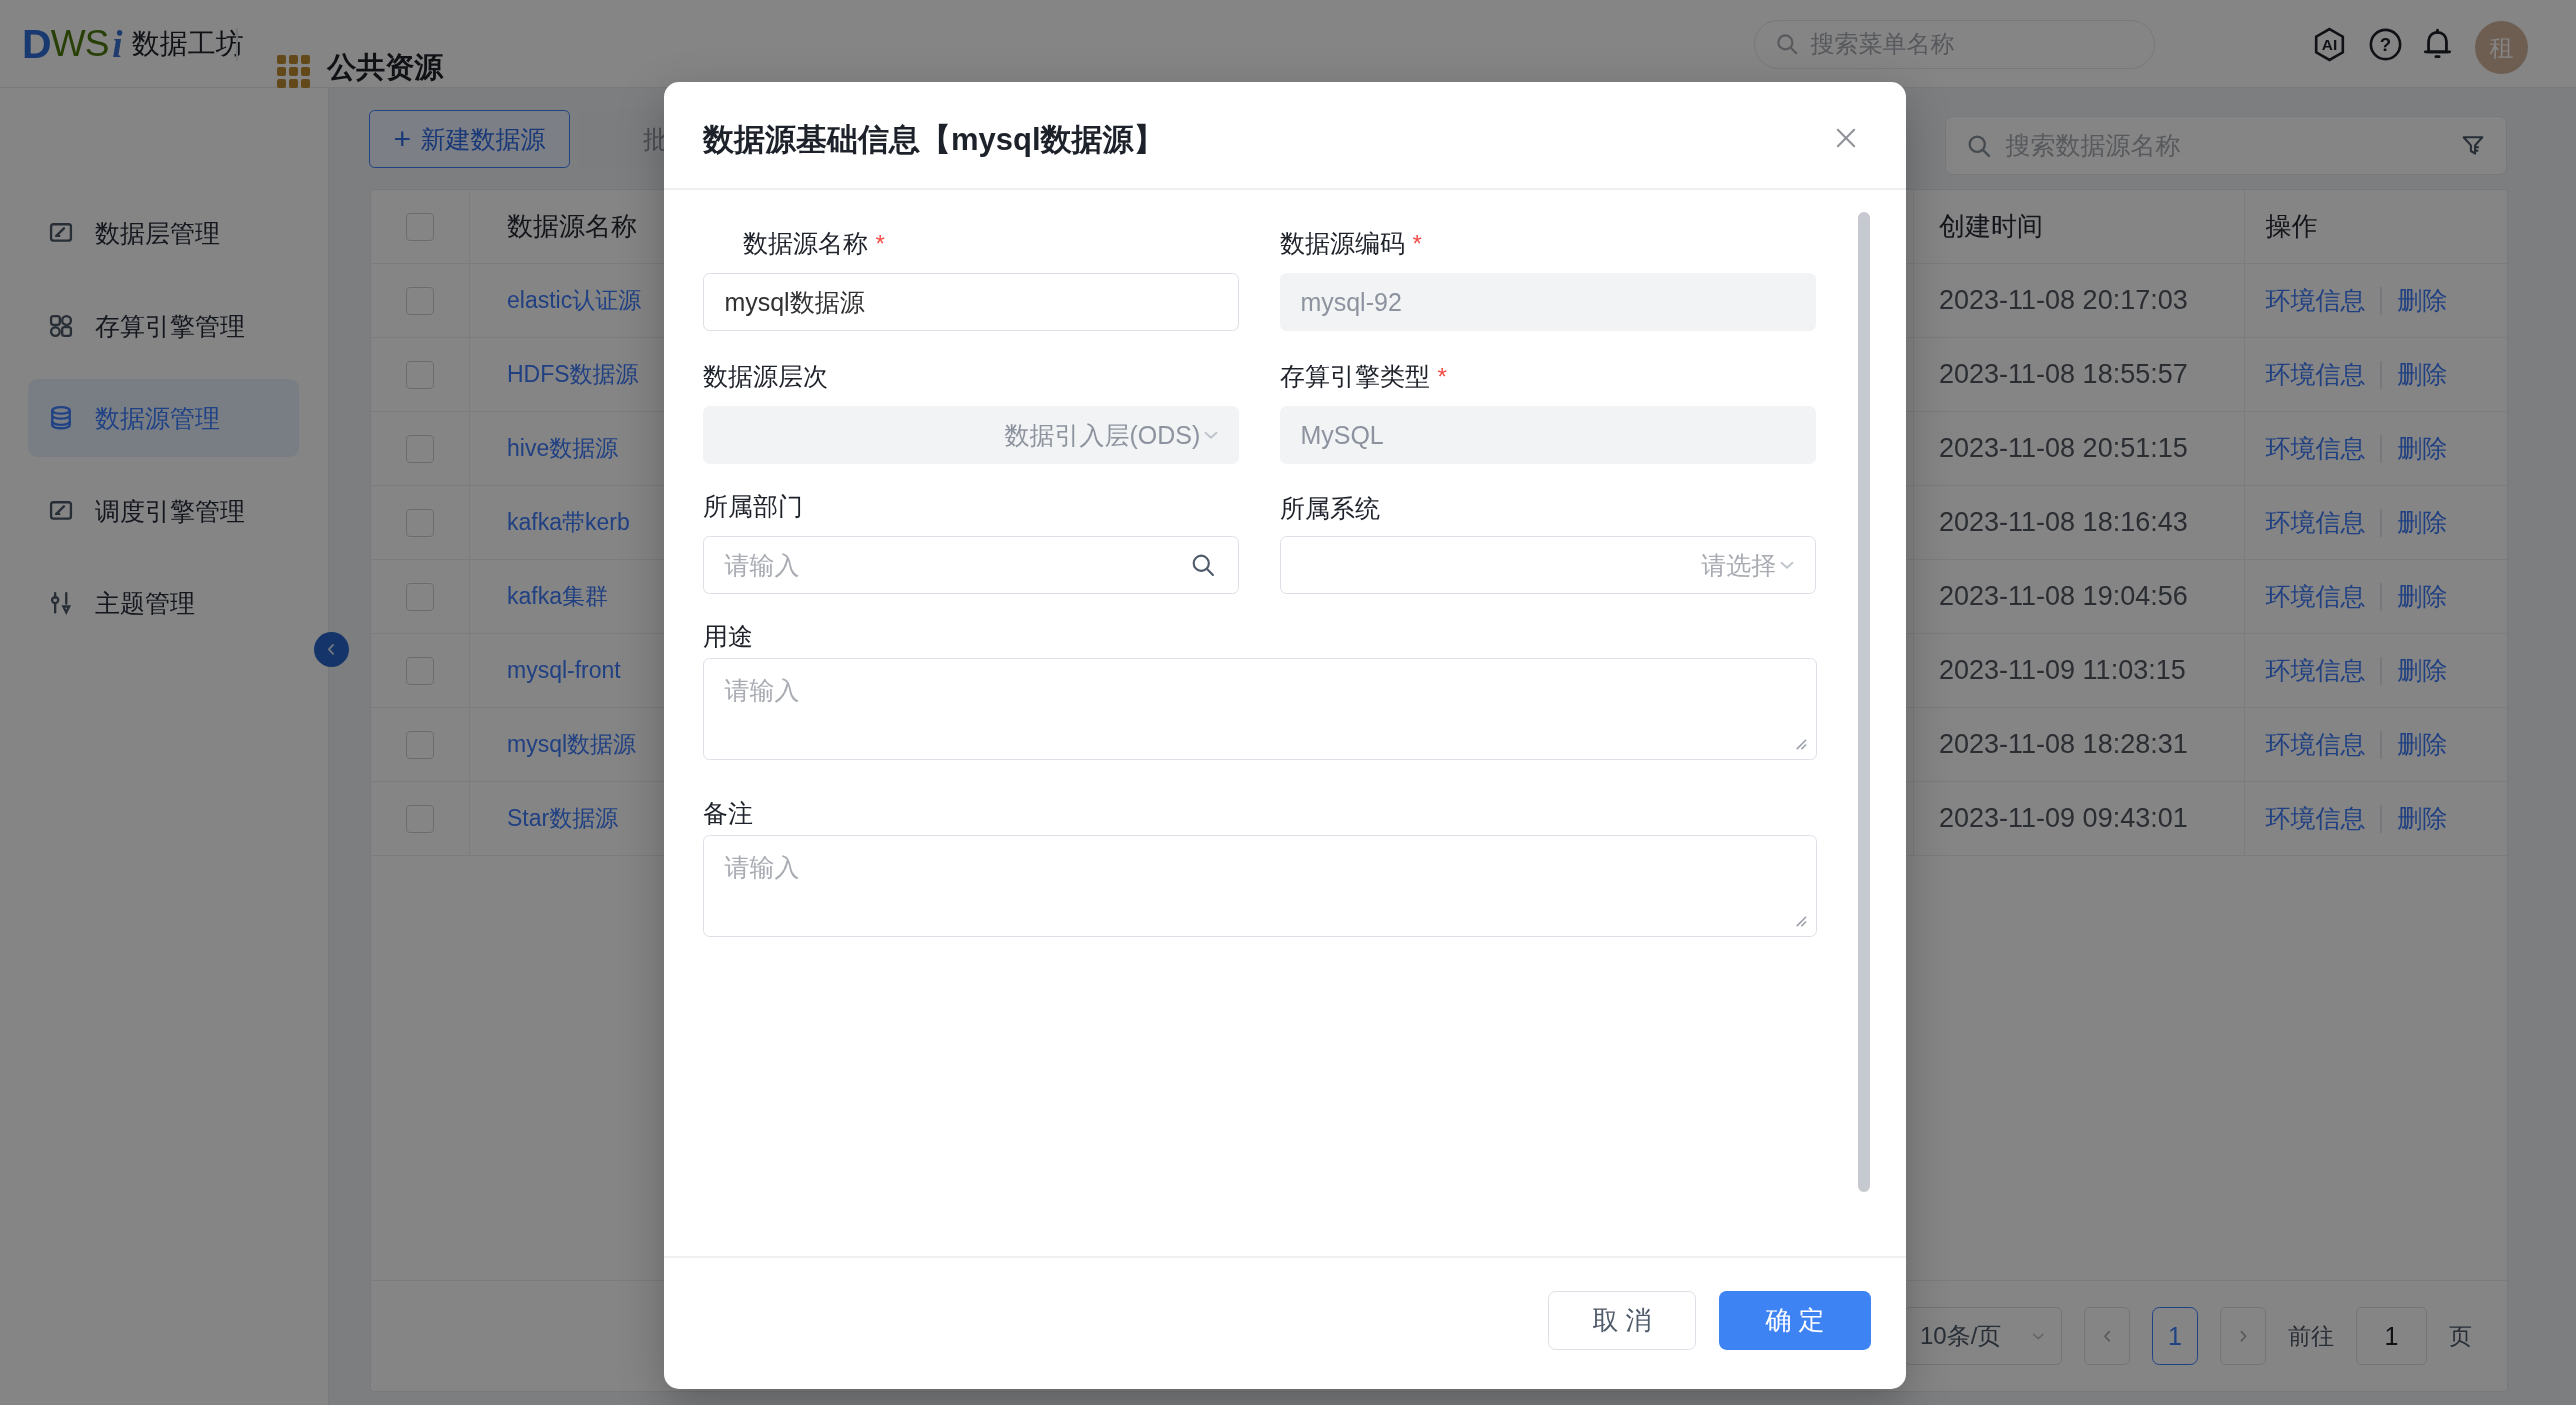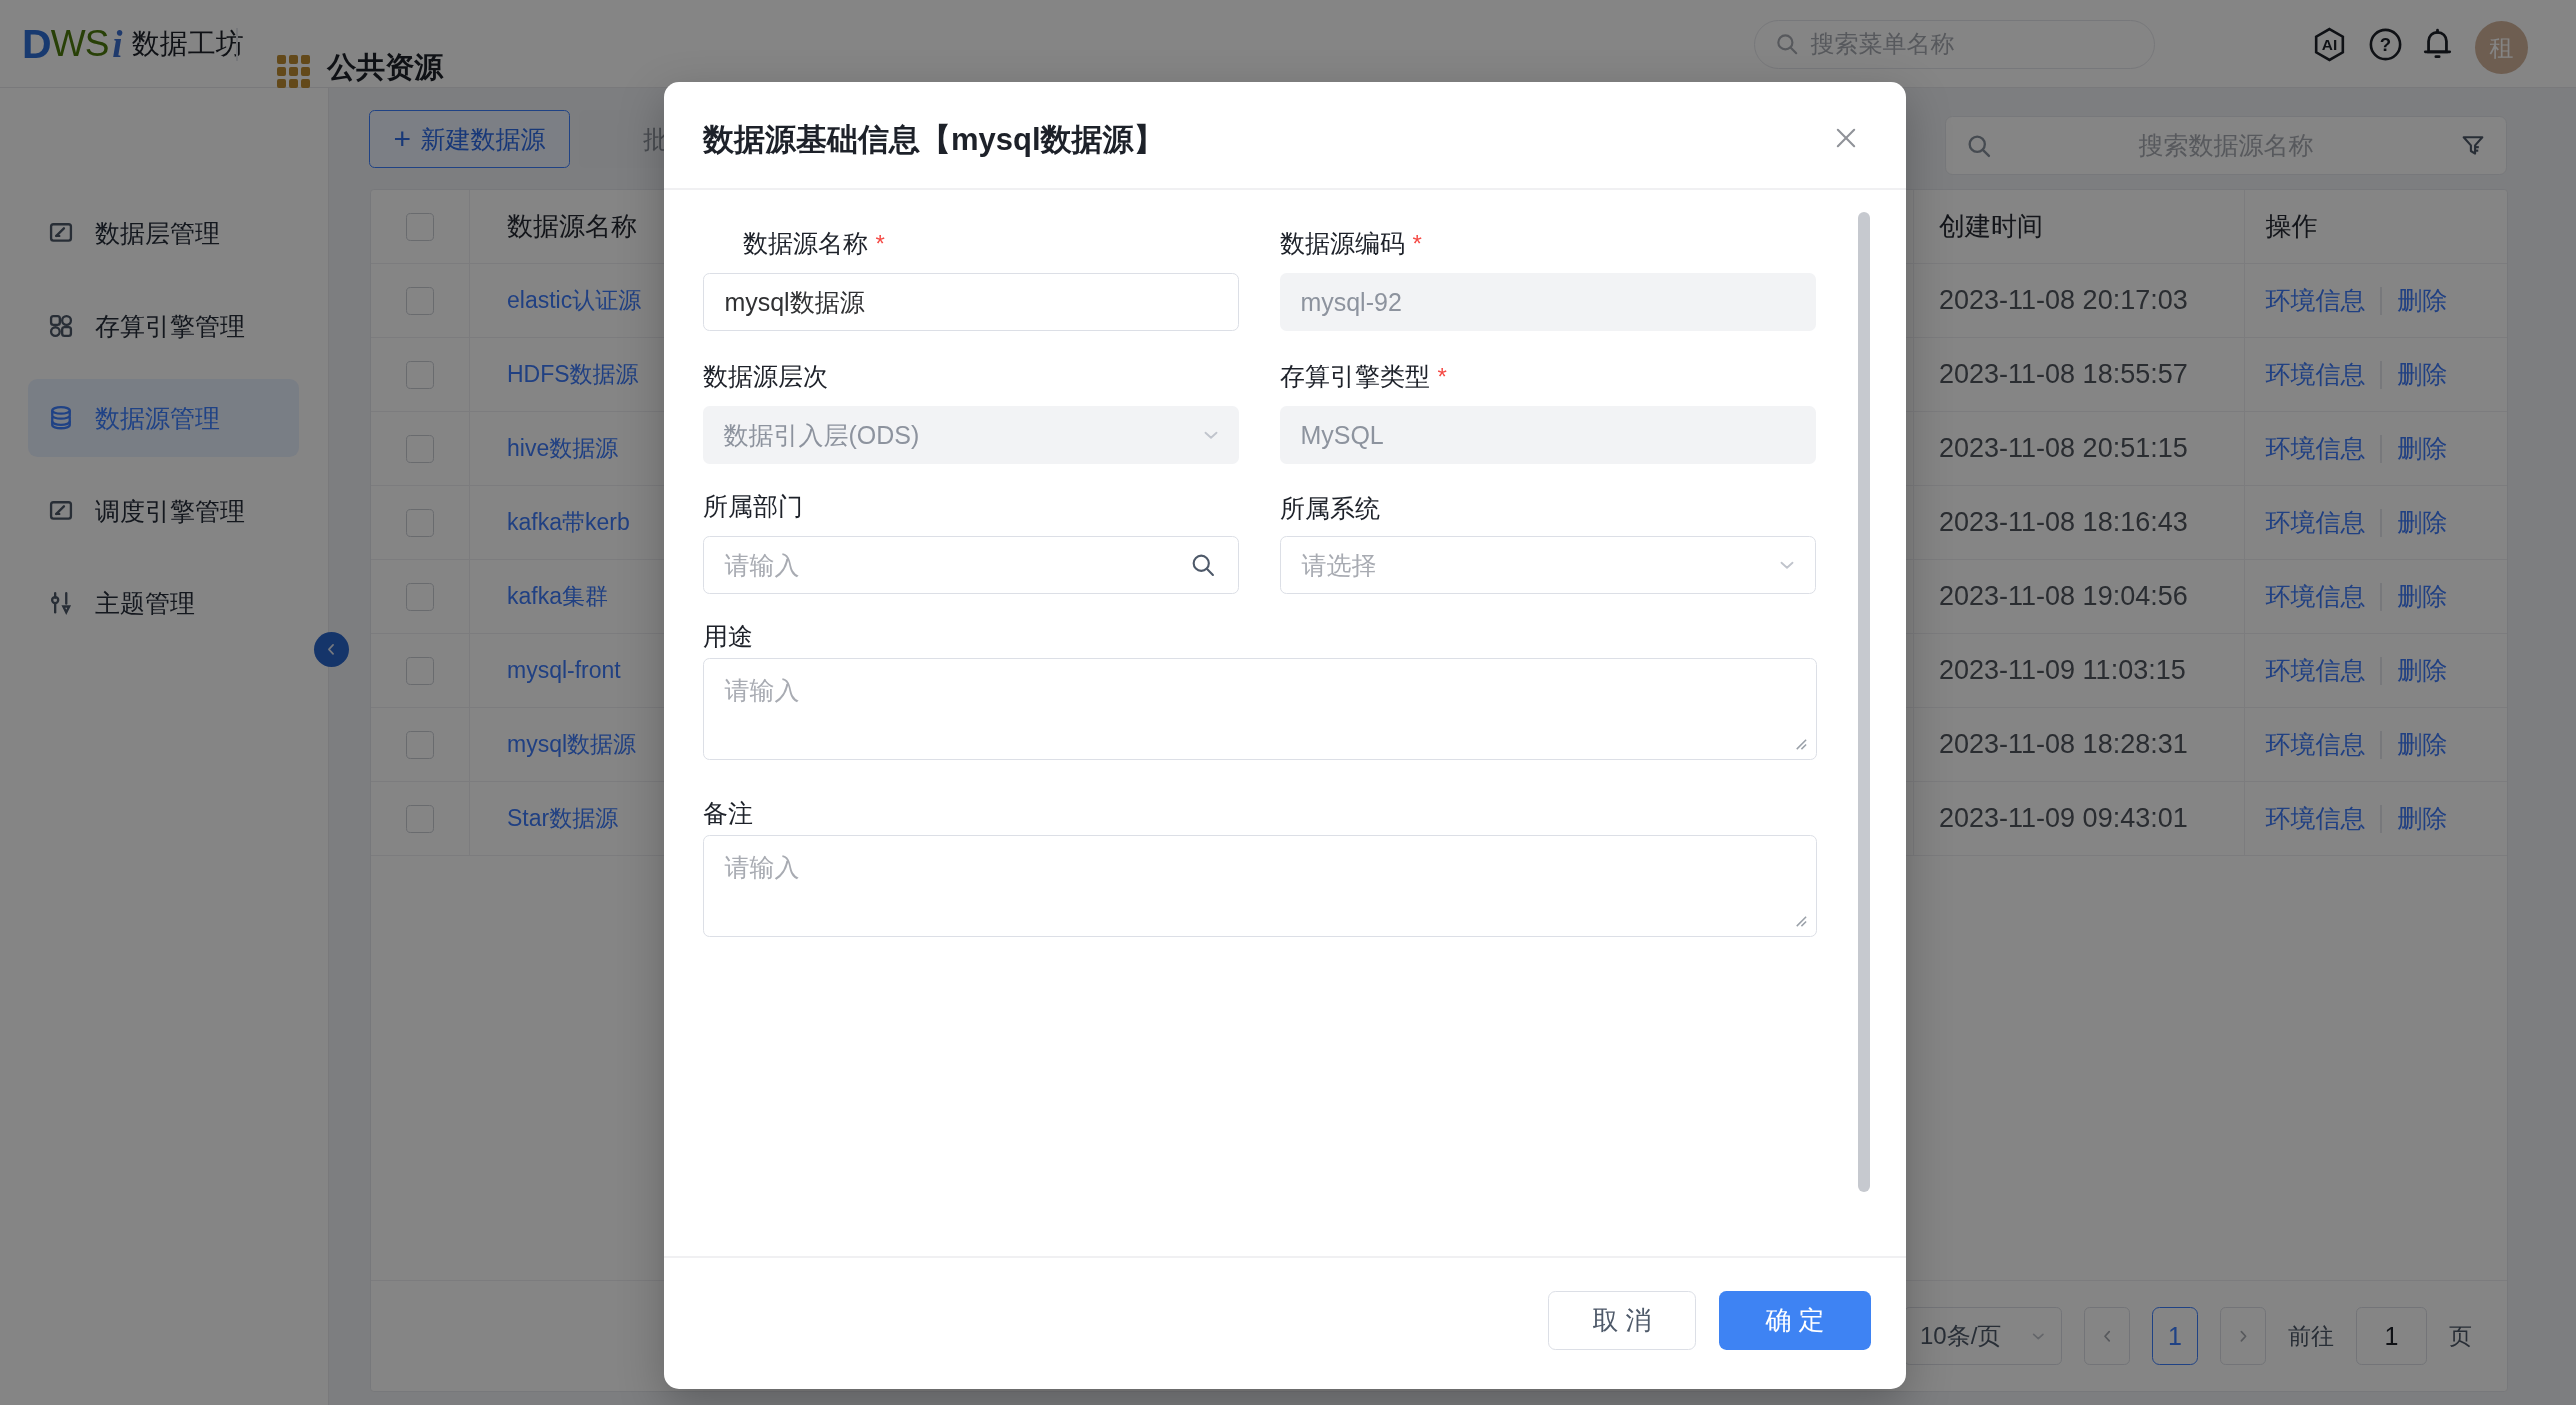--- a/index.html
+++ b/index.html
@@ -31,21 +31,21 @@
   .side-item.active{background:#E9F1FF;color:#3D7FFF;}
   .side-item.active svg{color:#3D7FFF;}
   .side-indicator{left:319px;top:381px;width:9.3px;height:78px;background:#2E6BE0;border-radius:4.6px;}
   .collapse-btn{left:314px;top:632px;width:35px;height:35px;border-radius:50%;background:#2A66CC;display:flex;align-items:center;justify-content:center;z-index:2;}
   .collapse-btn svg{width:16.7px;height:16.7px;color:#E3E8F2;}
 
   
   .btn-new{left:369px;top:110px;width:201px;height:58px;border:1.9px solid #3D7FFF;border-radius:5.6px;background:#EDF4FF;color:#2F6BE6;font-size:25px;display:flex;align-items:center;justify-content:center;gap:9.3px;}
   .btn-batch{left:579px;top:110px;width:228px;height:58px;border-radius:5.6px;background:#EEF0F3;color:#8A9099;font-size:25px;display:flex;align-items:center;justify-content:center;}
   .ds-search{left:1945px;top:116px;width:562px;height:59px;background:#fff;border:1.9px solid #E5E6EB;border-radius:7.4px;display:flex;align-items:center;padding:0 18.6px;gap:13px;}
-  .ds-search .ph{font-size:25px;color:#A8ABB2;flex:1;text-align:center;}
+  .ds-search .ph{font-size:25px;color:#A8ABB2;flex:1;}
   .ds-search svg{flex:none;}
 
   
   #card{left:370px;top:189px;width:2138px;height:1203px;background:#fff;border:1.9px solid #E5E6EB;border-radius:3.7px;z-index:1;}
   .trow{display:flex;width:100%;height:74px;border-bottom:1.9px solid #EDEEF1;}
   .trow .c{display:flex;align-items:center;border-right:1.9px solid #EDEEF1;height:100%;}
   .c.c1{width:99px;justify-content:center;}
   .c.c2{flex:1;padding-left:37px;}
   .c.c3{width:331px;padding-left:25px;}
   .c.c4{width:262px;padding-left:20.4px;border-right:none;}
@@ -71,21 +71,21 @@
   #modal{left:664px;top:82px;width:1242px;height:1307px;background:#fff;border-radius:15px;z-index:60;box-shadow:0 15px 45px rgba(0,0,0,.25);}
   .m-title{left:39px;top:37px;font-size:31px;font-weight:600;color:#1D2129;}
   .m-close{left:1165px;top:39px;width:33px;height:33px;color:#909399;display:flex;align-items:center;justify-content:center;}
   .m-close svg{width:28px;height:28px;}
   .m-hdiv{left:0;top:106px;width:1242px;height:1.9px;background:#F0F0F2;}
   .f-label{position:absolute;font-size:25px;color:#1D2129;}
   .f-label .req{color:#F54A45;margin-left:7.4px;font-size:24px;}
   .f-input{position:absolute;width:536px;height:58px;border:1.9px solid #DCDFE6;border-radius:6.5px;background:#fff;font-size:25px;color:#303133;padding:0 20.4px;outline:none;}
   .f-input::placeholder{color:#A8ABB2;}
   .f-dis{border:none;background:#F2F3F5;color:#8D939E;}
-  .f-select{position:absolute;width:536px;height:58px;border-radius:6.5px;display:flex;align-items:center;justify-content:space-between;padding:0 16.7px 0 20.4px;font-size:25px;}
+  .f-select{position:absolute;width:536px;height:58px;border-radius:6.5px;display:flex;align-items:center;justify-content:flex-end;padding:0 16.7px 0 20.4px;font-size:25px;}
   .f-select.dis{background:#F2F3F5;color:#8D939E;}
   .f-select.enabled{border:1.9px solid #DCDFE6;background:#fff;color:#A8ABB2;}
   .suffix-ic{position:absolute;color:#4E5969;}
   .f-ta{position:absolute;width:1114px;height:102px;border:1.9px solid #DCDFE6;border-radius:6.5px;background:#fff;font-size:25px;color:#303133;padding:15px 20.4px;resize:none;outline:none;}
   .f-ta::placeholder{color:#A8ABB2;}
   .grip{position:absolute;color:#9AA0A8;}
   .m-fdiv{left:0;top:1174px;width:1242px;height:1.9px;background:#F0F0F2;}
   .btn-cancel{left:884px;top:1209px;width:148px;height:59px;border:1.9px solid #DCDFE6;border-radius:7.4px;background:#fff;color:#4E5969;font-size:26px;display:flex;align-items:center;justify-content:center;}
   .btn-ok{left:1055px;top:1209px;width:152px;height:59px;border-radius:7.4px;background:#3E83F3;color:#fff;font-size:26px;display:flex;align-items:center;justify-content:center;}
   .m-scroll{left:1194px;top:130px;width:12px;height:980px;border-radius:6.5px;background:#C6C9CF;}

